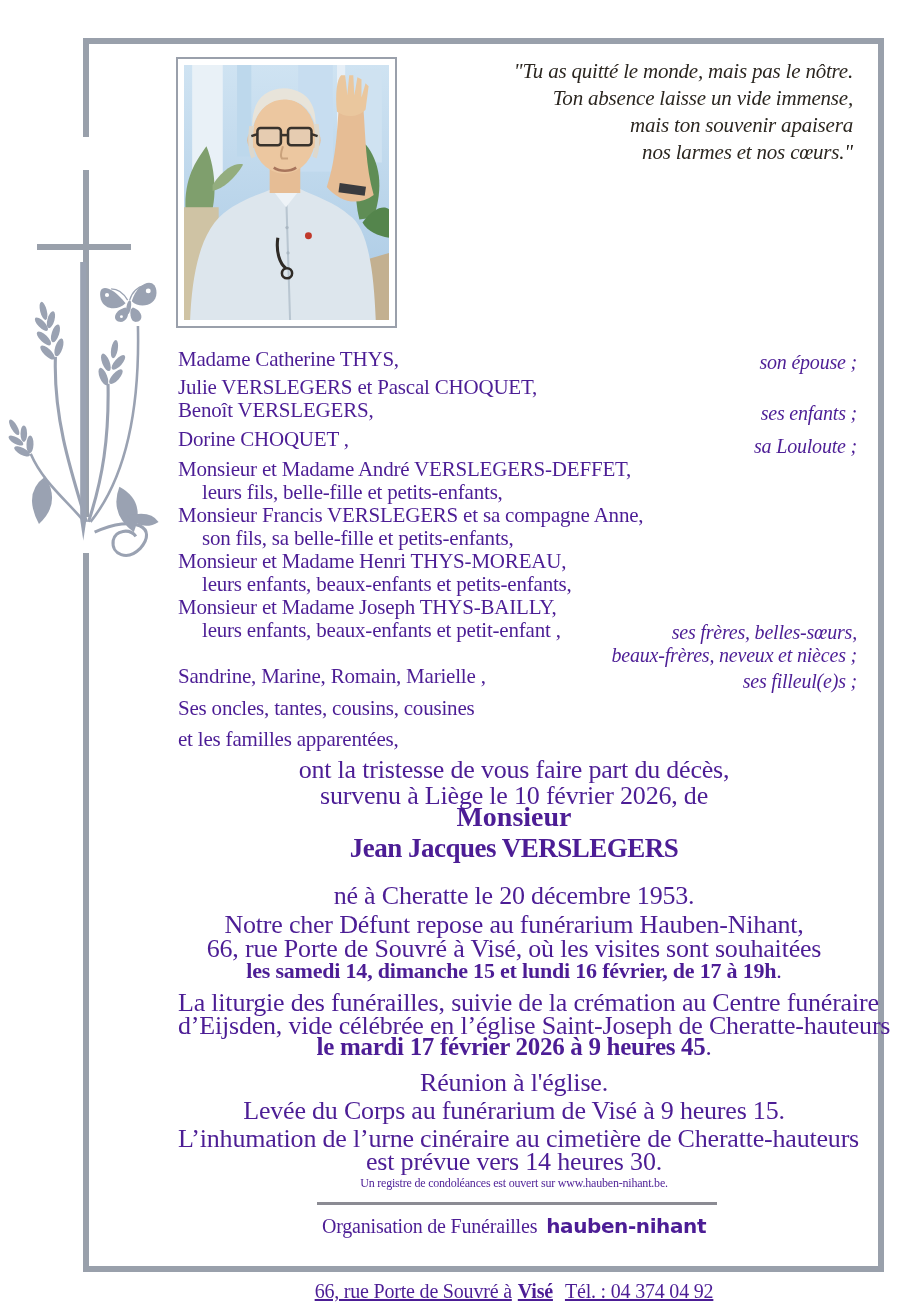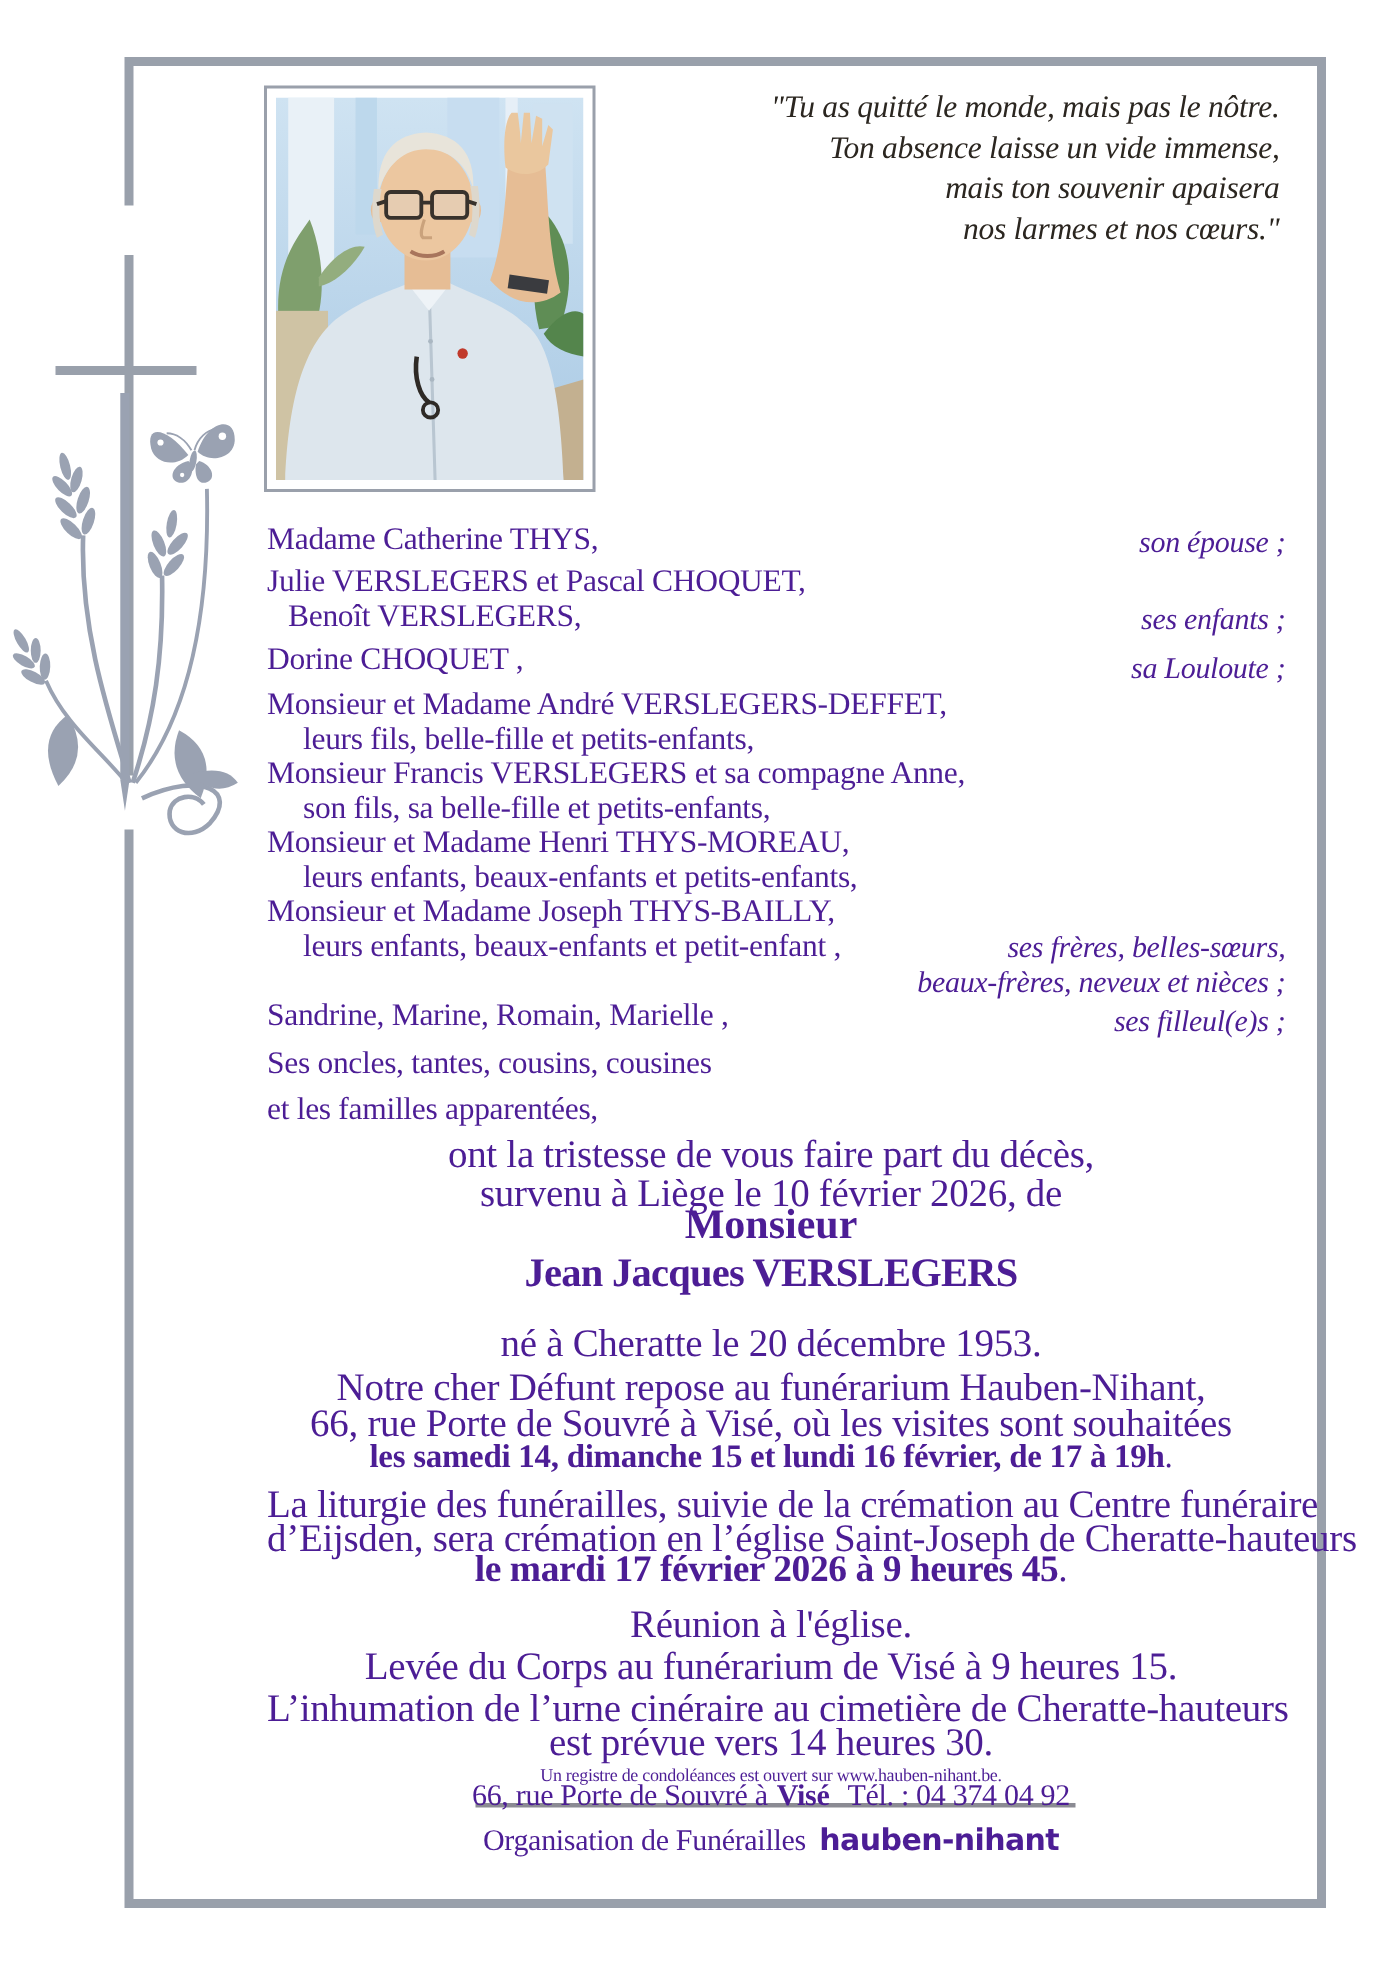--- a/index.html
+++ b/index.html
@@ -157,21 +157,21 @@
 
   <div class="quote">
     <div>"Tu as quitté le monde, mais pas le nôtre.</div>
     <div>Ton absence laisse un vide immense,</div>
     <div>mais ton souvenir apaisera</div>
     <div>nos larmes et nos cœurs."</div>
   </div>
 
   <div class="t body" style="left:178px;top:347px;">Madame Catherine THYS,</div>
   <div class="t body" style="left:178px;top:375px;">Julie VERSLEGERS et Pascal CHOQUET,</div>
-  <div class="t body" style="left:192px;top:398px;">Benoît VERSLEGERS,</div>
+  <div class="t body" style="left:178px;top:398px;">Benoît VERSLEGERS,</div>
   <div class="t body" style="left:178px;top:427px;">Dorine CHOQUET ,</div>
   <div class="t body" style="left:178px;top:457px;">Monsieur et Madame André VERSLEGERS-DEFFET,</div>
   <div class="t body" style="left:202px;top:480px;">leurs fils, belle-fille et petits-enfants,</div>
   <div class="t body" style="left:178px;top:503px;">Monsieur Francis VERSLEGERS et sa compagne Anne,</div>
   <div class="t body" style="left:202px;top:526px;">son fils, sa belle-fille et petits-enfants,</div>
   <div class="t body" style="left:178px;top:549px;">Monsieur et Madame Henri THYS-MOREAU,</div>
   <div class="t body" style="left:202px;top:572px;">leurs enfants, beaux-enfants et petits-enfants,</div>
   <div class="t body" style="left:178px;top:595px;">Monsieur et Madame Joseph THYS-BAILLY,</div>
   <div class="t body" style="left:202px;top:618px;">leurs enfants, beaux-enfants et petit-enfant ,</div>
   <div class="t body" style="left:178px;top:664px;">Sandrine, Marine, Romain, Marielle ,</div>
@@ -188,25 +188,25 @@
   <div class="t c s22" style="top:755px;">ont la tristesse de vous faire part du décès,</div>
   <div class="t c s22" style="top:781px;">survenu à Liège le 10 février 2026, de</div>
   <div class="t c title-bold" style="top:801px;">Monsieur</div>
   <div class="t c name-big" style="top:833px;">Jean Jacques VERSLEGERS</div>
   <div class="t c s22" style="top:881px;">né à Cheratte le 20 décembre 1953.</div>
 
   <div class="t c s22" style="top:910px;">Notre cher Défunt repose au funérarium Hauben-Nihant,</div>
   <div class="t c s22" style="top:934px;">66, rue Porte de Souvré à Visé, où les visites sont souhaitées</div>
   <div class="t c bold-line" style="top:958px;"><span>les samedi 14, dimanche 15 et lundi 16 février, de 17 à 19h</span><span class="dot">.</span></div>
   <div class="t c s22" style="top:988px;">La liturgie des funérailles, suivie de la crémation au Centre funéraire</div>
-  <div class="t c s22" style="top:1011px;">d’Eijsden, sera crémation en l’église Saint-Joseph de Cheratte-hauteurs</div>
+  <div class="t c s22" style="top:1011px;">d’Eijsden, vide célébrée en l’église Saint-Joseph de Cheratte-hauteurs</div>
   <div class="t c ceremony-line" style="top:1033px;"><span>le mardi 17 février 2026 à 9 heures 45</span><span class="dot">.</span></div>
   <div class="t c s22" style="top:1068px;">Réunion à l'église.</div>
   <div class="t c s22" style="top:1096px;">Levée du Corps au funérarium de Visé à 9 heures 15.</div>
   <div class="t c s22" style="top:1124px;">L’inhumation de l’urne cinéraire au cimetière de Cheratte-hauteurs</div>
   <div class="t c s22" style="top:1147px;">est prévue vers 14 heures 30.</div>
   <div class="t c register" style="top:1176px;">Un registre de condoléances est ouvert sur www.hauben-nihant.be.</div>
 
   <div class="divider"></div>
   <div class="t c footer-line" style="top:1214px;"><span>Organisation de Funérailles</span><span class="logo">hauben-nihant</span></div>
-  <div class="t c footer-line" style="top:1186px;"><span>66, rue Porte de Souvré à</span><span class="city">Visé</span><span class="tel">Tél. : 04 374 04 92</span></div>
+  <div class="t c footer-line" style="top:1280px;text-decoration:underline;"><span>66, rue Porte de Souvré à</span><span class="city">Visé</span><span class="tel">Tél. : 04 374 04 92</span></div>
 
 </div>
 
 </body></html>

